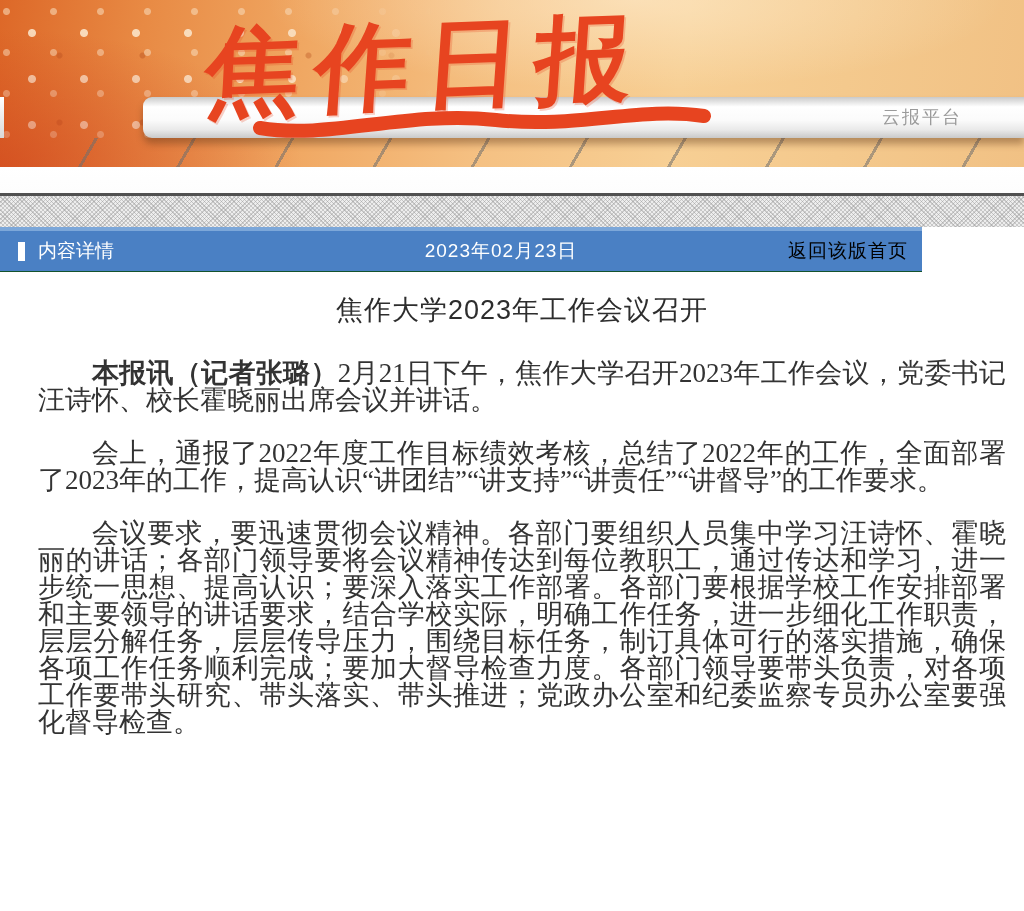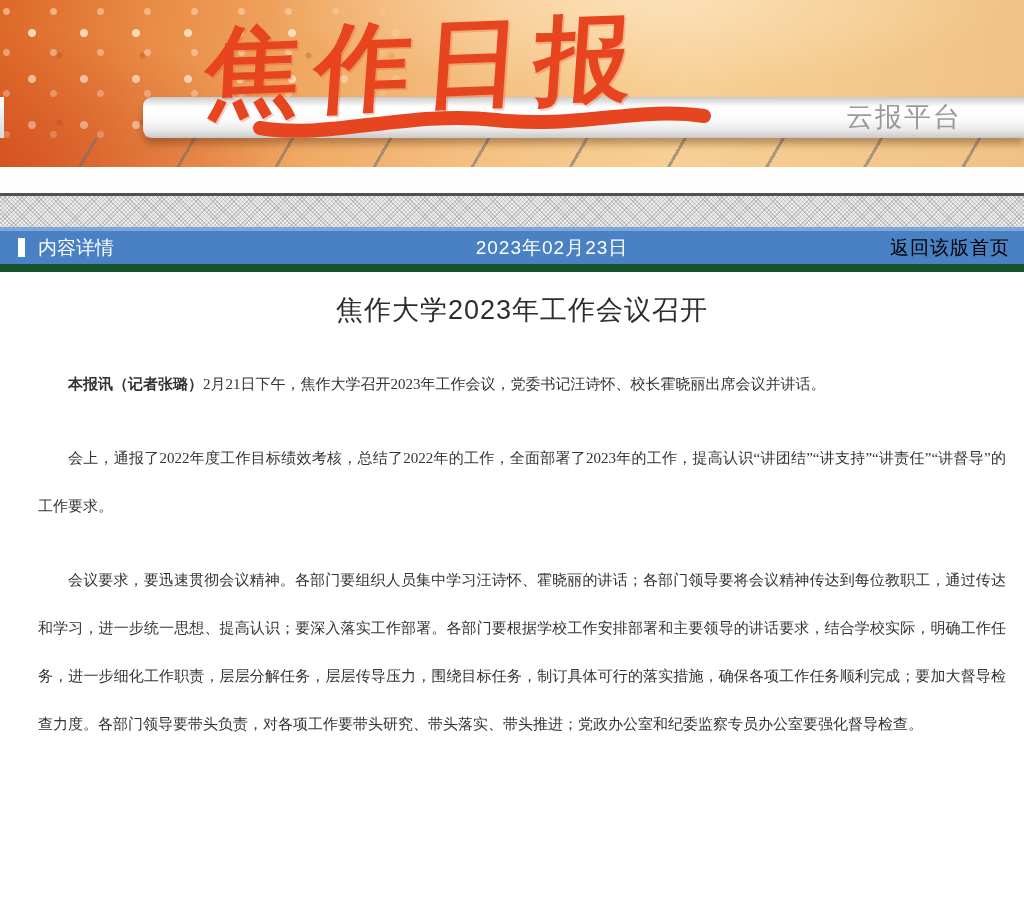--- a/index.html
+++ b/index.html
@@ -42,21 +42,21 @@
     border-radius:9px 0 0 9px;
     background:linear-gradient(#c9c9c9 0%, #ffffff 24%, #fbfbfb 56%, #e9e9e9 80%, #c9c9c9 100%);
     box-shadow:0 6px 7px rgba(90,50,20,0.40);
   }
   .left-notch {
     position:absolute; top:97px; left:0; width:4px; height:41px;
     background:linear-gradient(#fff,#d9d9d9);
   }
   .platform-label {
     position:absolute; right:62px; top:0; height:41px; line-height:41px;
-    font-size:27px; color:#9a9a9a; letter-spacing:2px;
+    font-size:18px; color:#9a9a9a; letter-spacing:2px;
   }
   
   .logo {
     position:absolute; left:205px; top:2px; z-index:5;
     font-size:96px; font-weight:bold; color:#e74420;
     letter-spacing:14px; white-space:nowrap;
     transform:rotate(-2deg) skewX(-6deg);
     text-shadow:2px 2px 0 rgba(231,68,32,0.25);
   }
   .logo-swoosh { position:absolute; left:248px; top:96px; z-index:6; }
@@ -65,41 +65,41 @@
   .white-strip { width:1024px; height:26px; background:linear-gradient(#ffffff,#fdfdfd); }
   .hatch-band {
     width:1024px; height:34px; border-top:3px solid #515151;
     background:
       repeating-linear-gradient(45deg, rgba(150,150,150,0.45) 0 1px, rgba(255,255,255,0) 1px 3px),
       repeating-linear-gradient(-45deg, #c9c9c9 0 1px, #ededed 1px 3px);
   }
 
   
   .nav-bar {
-    width:1024px; height:45px;
-    border-top:4px solid #7ca7d9; border-bottom:8px solid #14532d;
+    width:922px; height:45px;
+    border-top:4px solid #7ca7d9; border-bottom:1px solid #14532d;
     background:#4a80c4; color:#ffffff;
     display:flex; align-items:center; font-size:19px;
   }
   .nav-left { flex:1; display:flex; align-items:center; padding-left:18px; }
   .marker { display:inline-block; width:7px; height:19px; background:#ffffff; margin-right:13px; }
   .nav-center { flex:none; position:relative; left:38px; letter-spacing:1px; }
   .nav-right { flex:1; text-align:right; padding-right:14px; }
   .nav-right a { color:#000000; text-decoration:none; letter-spacing:1px; cursor:pointer; }
 
   
   .article { padding:16px 18px 0 38px; color:#333333; }
   .article h1 {
     text-align:center; font-size:27px; font-weight:500; color:#2d2d2d;
     letter-spacing:1px; margin:0 0 28px 0; line-height:44px;
     font-family:"Liberation Sans","DejaVu Sans",sans-serif;
   }
   .article p {
     font-family:"Liberation Serif","DejaVu Serif",serif;
-    font-size:15px; line-height:48px; text-align:justify;
+    font-size:27px; line-height:27px; text-align:justify;
     text-indent:2em; margin:0 0 26px 0; color:#333333;
   }
   .article p b { font-weight:bold; }
 </style>
 </head>
 <body>
 
 <div class="page">
 
   <div class="masthead">

